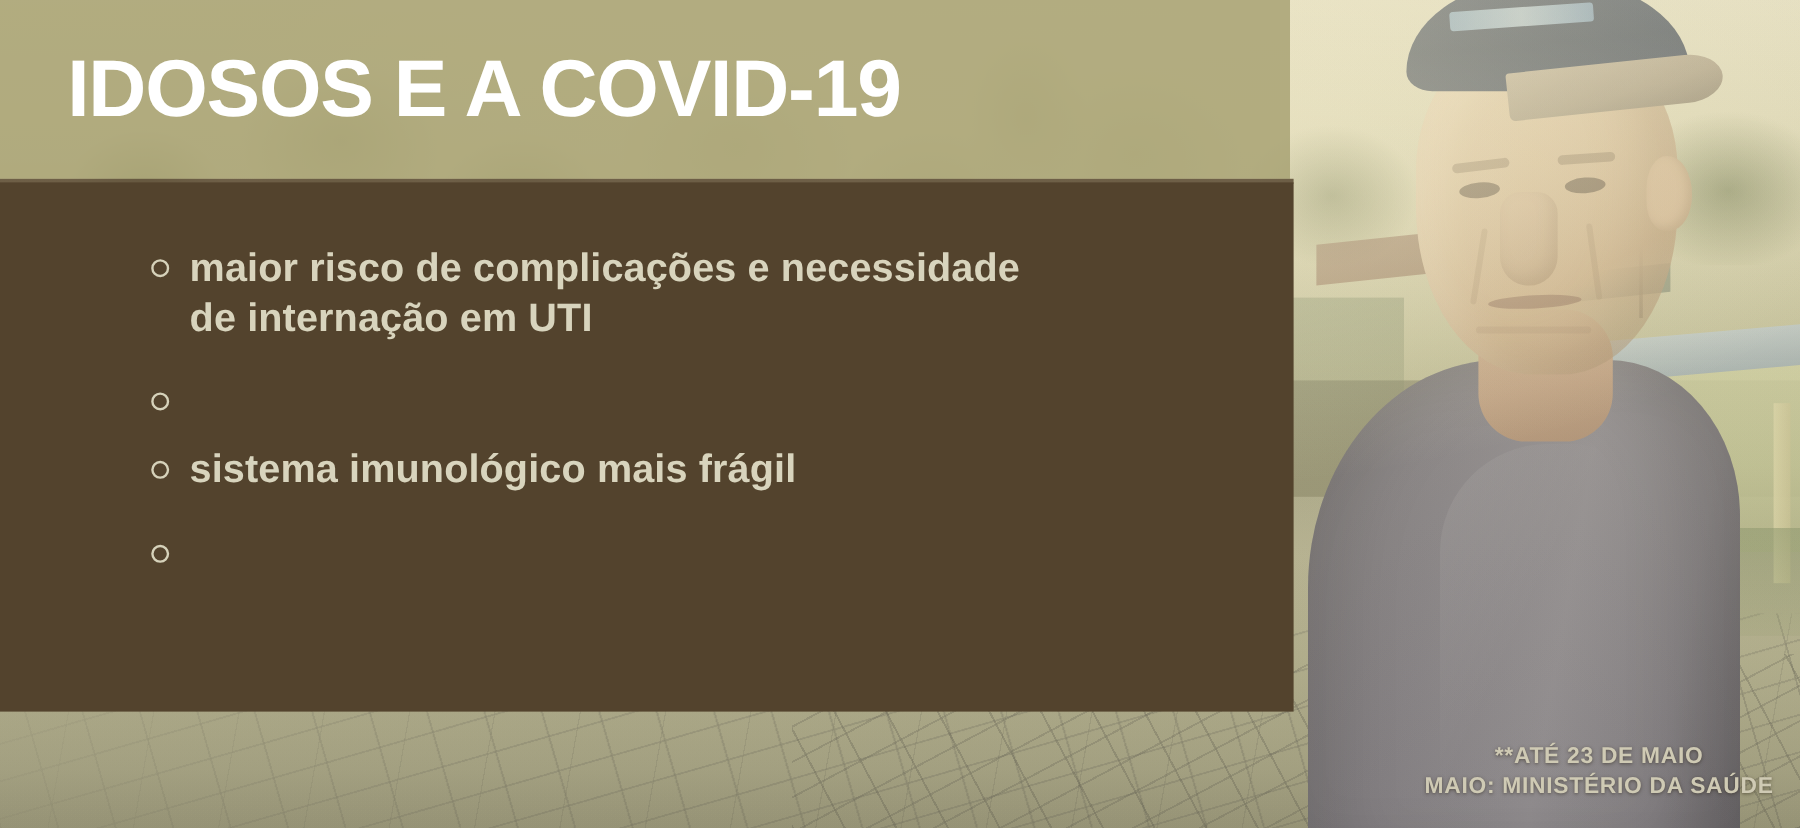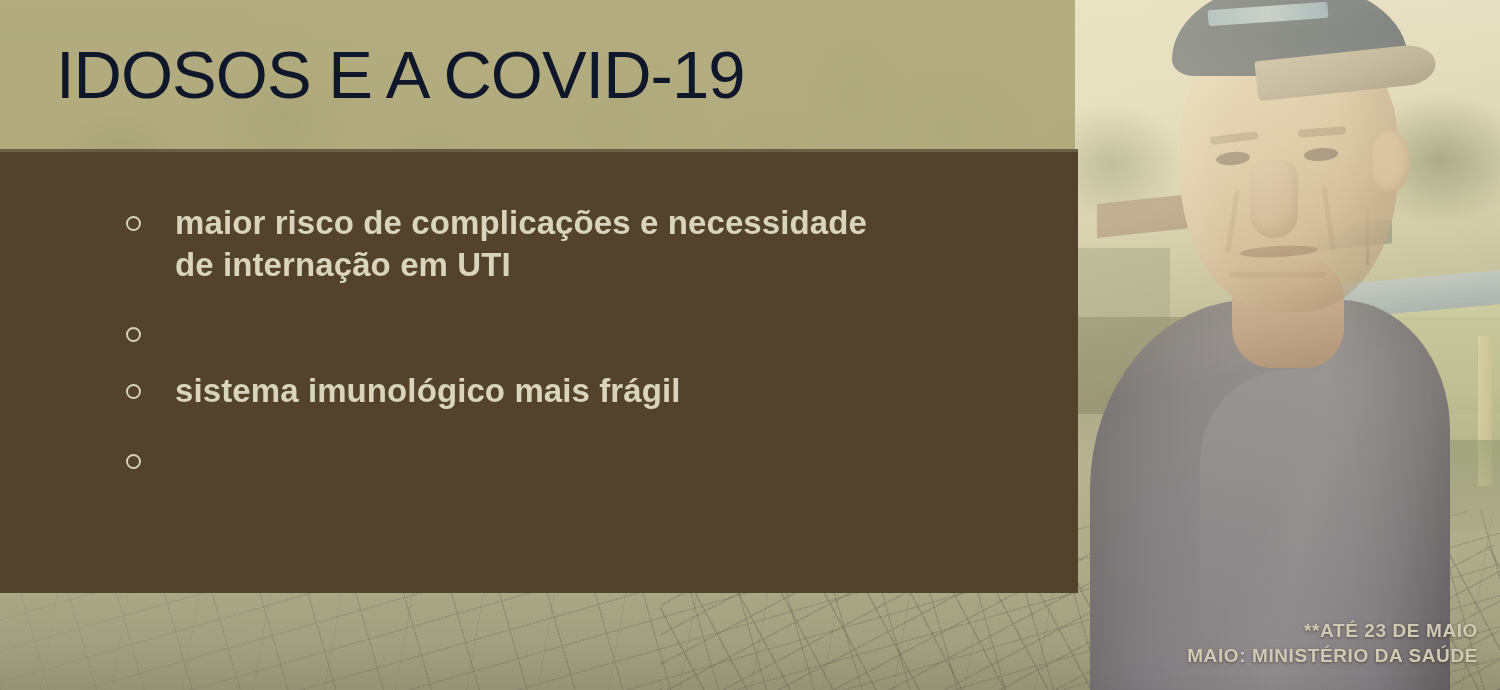--- a/index.html
+++ b/index.html
@@ -244,23 +244,23 @@
     position: absolute;
     left: 0; top: 0; width: 1075px; height: 149px;
     background: rgba(169,163,116, .86);
     display: flex;
     align-items: center;
     box-sizing: border-box;
     padding-left: 56px;
   }
   .title-text {
     font-size: 67px;
-    font-weight: 400;
+    font-weight: 700;
     letter-spacing: -1px;
-    color: #0f172a;
+    color: #ffffff;
     line-height: 1;
     white-space: nowrap;
   }
   .band-edge {
     position: absolute; left: 0; top: 149px; width: 1078px; height: 4px;
     background: rgba(90,74,52,.85);
   }
 
   
   .panel {
@@ -271,21 +271,21 @@
   .bullets {
     position: absolute;
     left: 126px; top: 50px; right: 40px;
     display: flex;
     flex-direction: column;
     gap: 28px;
   }
   .bullet-row {
     display: flex;
     align-items: flex-start;
-    gap: 34px;
+    gap: 17px;
   }
   .bullet-marker {
     flex: 0 0 auto;
     width: 15px; height: 15px;
     margin-top: 14px;
     border: 2.5px solid #d6d2ba;
     border-radius: 50%;
     box-sizing: border-box;
   }
   .bullet-text {
@@ -295,21 +295,21 @@
     color: #d8d4bd;
     letter-spacing: .1px;
     white-space: pre-line;
   }
 
   
   .footer {
     position: absolute;
     right: 22px;
     bottom: 22px;
-    text-align: right;
+    text-align: center;
     color: #cfcab4;
     font-size: 19px;
     font-weight: 700;
     line-height: 1.28;
     letter-spacing: .6px;
     text-shadow: 0 1px 3px rgba(40,32,20,.55);
   }
 </style>
 </head>
 <body>

